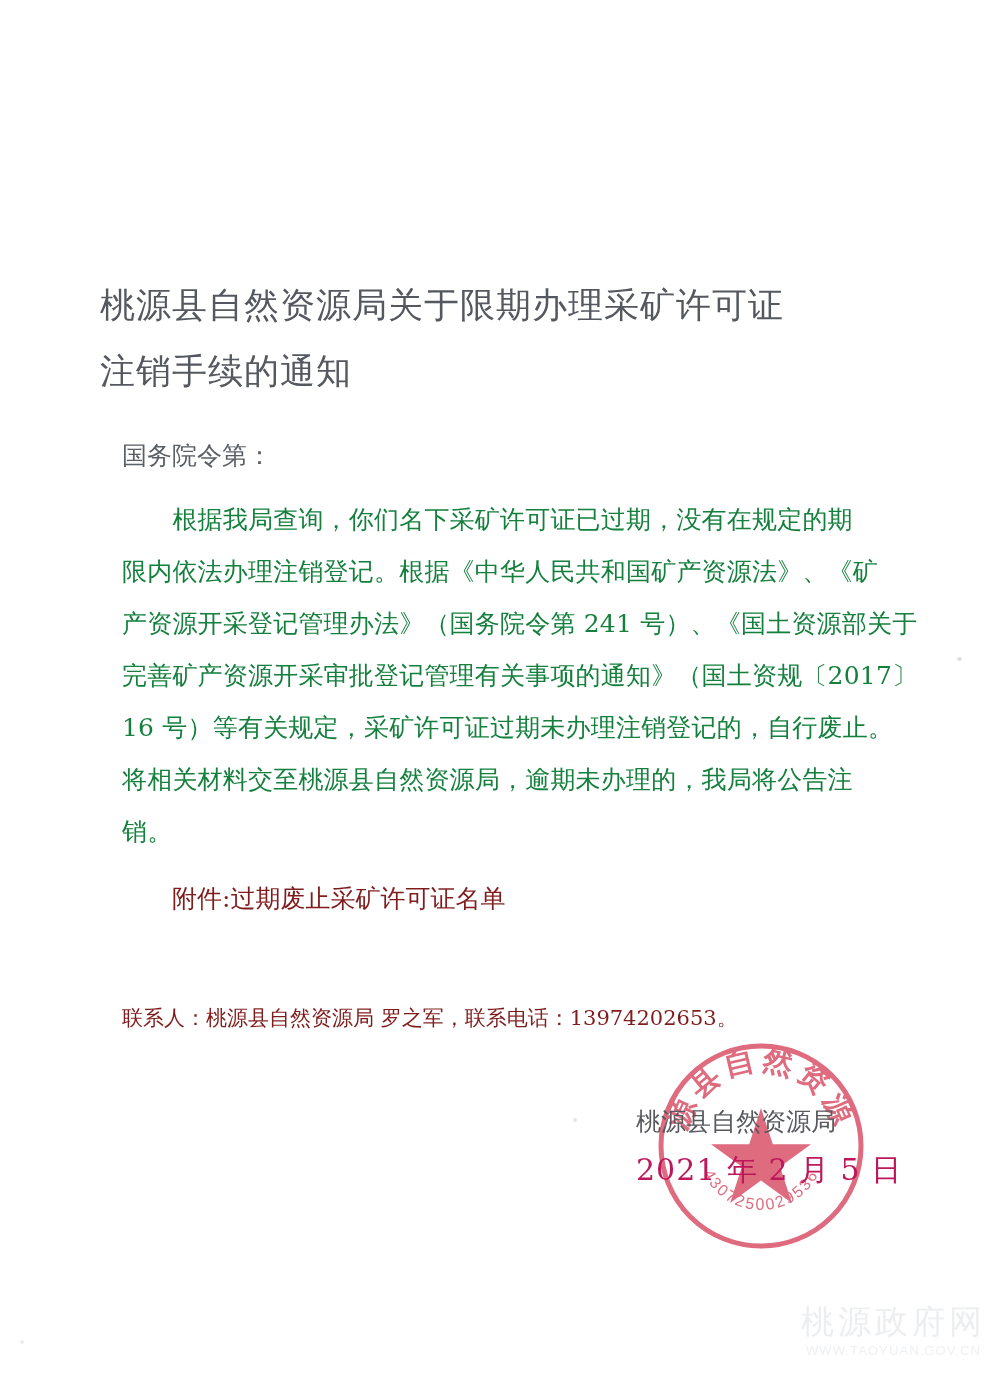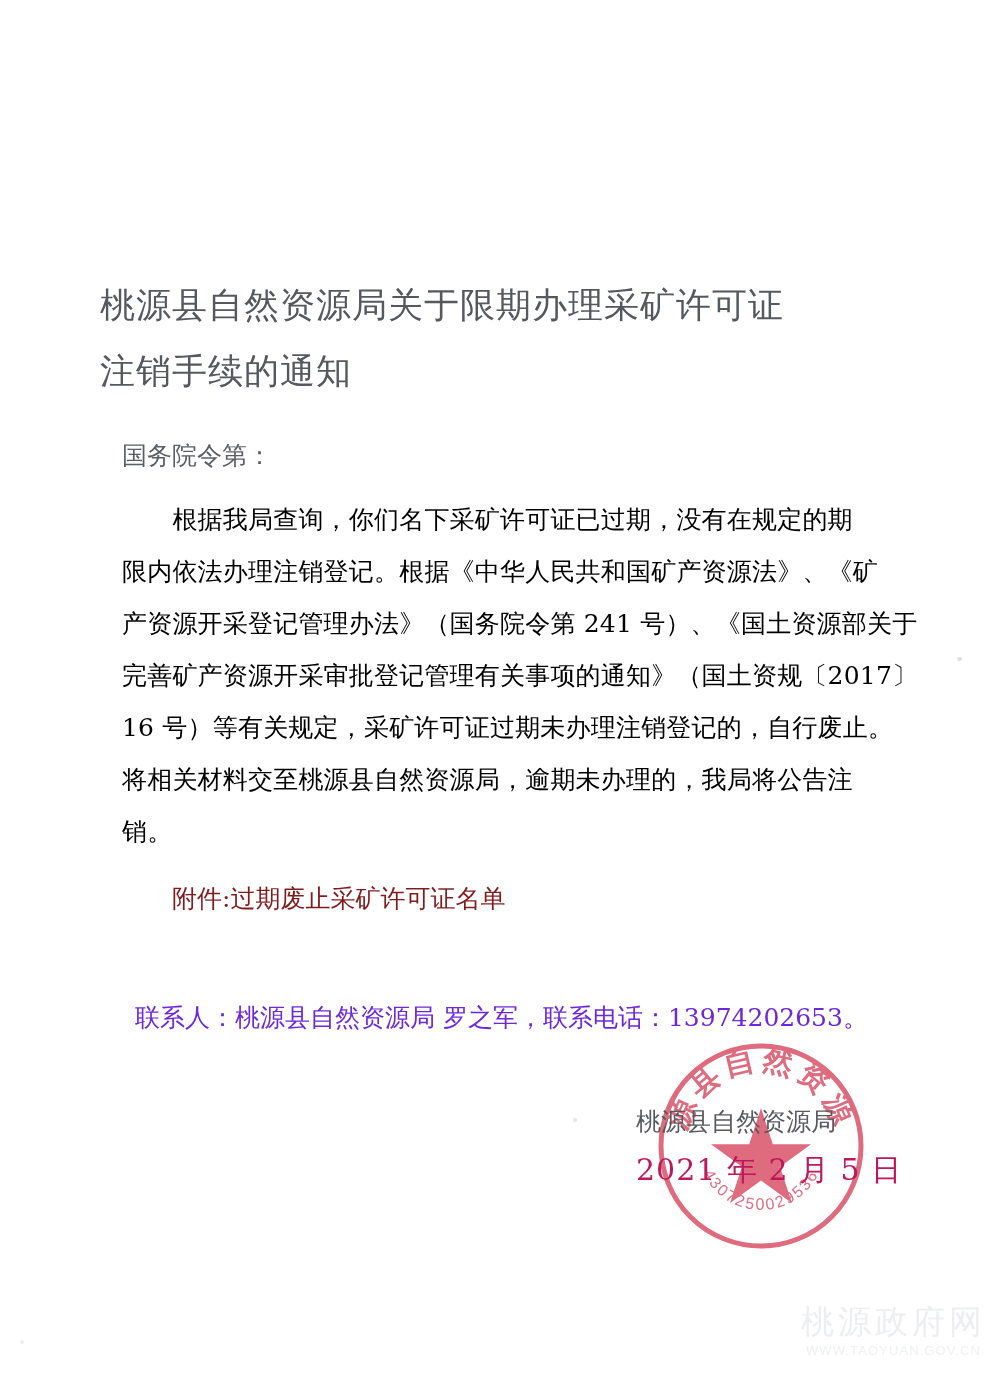--- a/index.html
+++ b/index.html
@@ -45,43 +45,43 @@
   .salutation {
     font-size: 25px;
     line-height: 44px;
     color: #5a5e65;
     margin-bottom: 16px;
   }
 
   .para {
     font-size: 25px;
     line-height: 52px;
-    color: #000000;
+    color: #15803d;
     text-align: justify;
     text-justify: inter-character;
     letter-spacing: 0.2px;
   }
   .para .pline { display: block; white-space: nowrap; }
 
   .attachment {
     margin-top: 18px;
     font-size: 25px;
     line-height: 46px;
     color: #7f1d1d;
     text-indent: 50px;
   }
 
   .contact {
     position: absolute;
     top: 998px;
-    left: 135px;
+    left: 122px;
     width: 790px;
-    font-size: 25px;
+    font-size: 21px;
     line-height: 40px;
-    color: #6d28d9;
+    color: #7f1d1d;
     white-space: nowrap;
   }
 
   
   .sign-block {
     position: absolute;
     top: 1098px;
     left: 636px;
     width: 240px;
     text-align: left;

